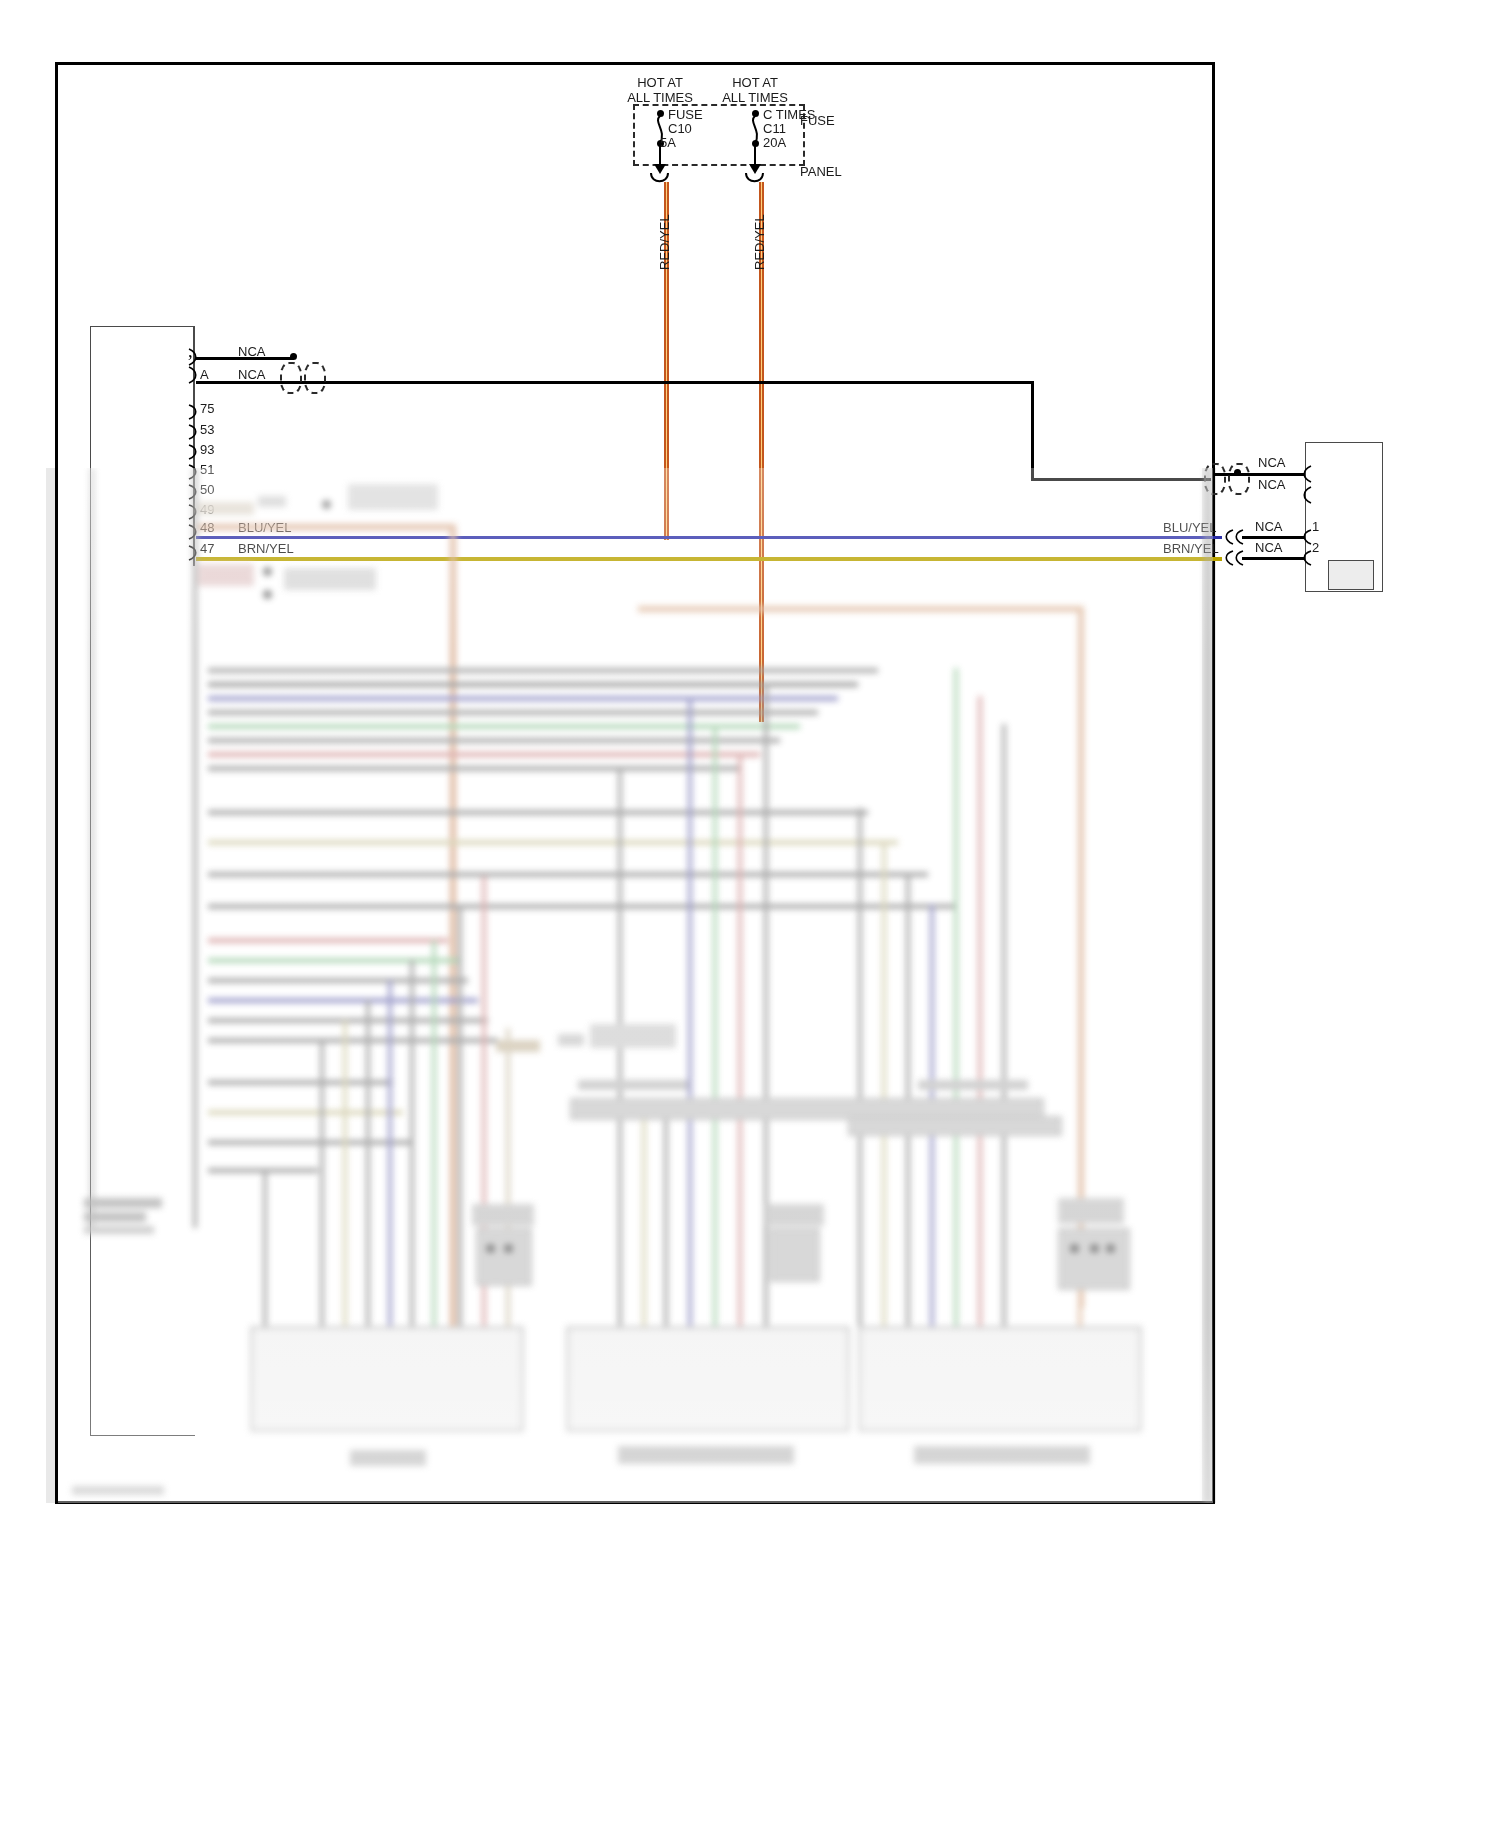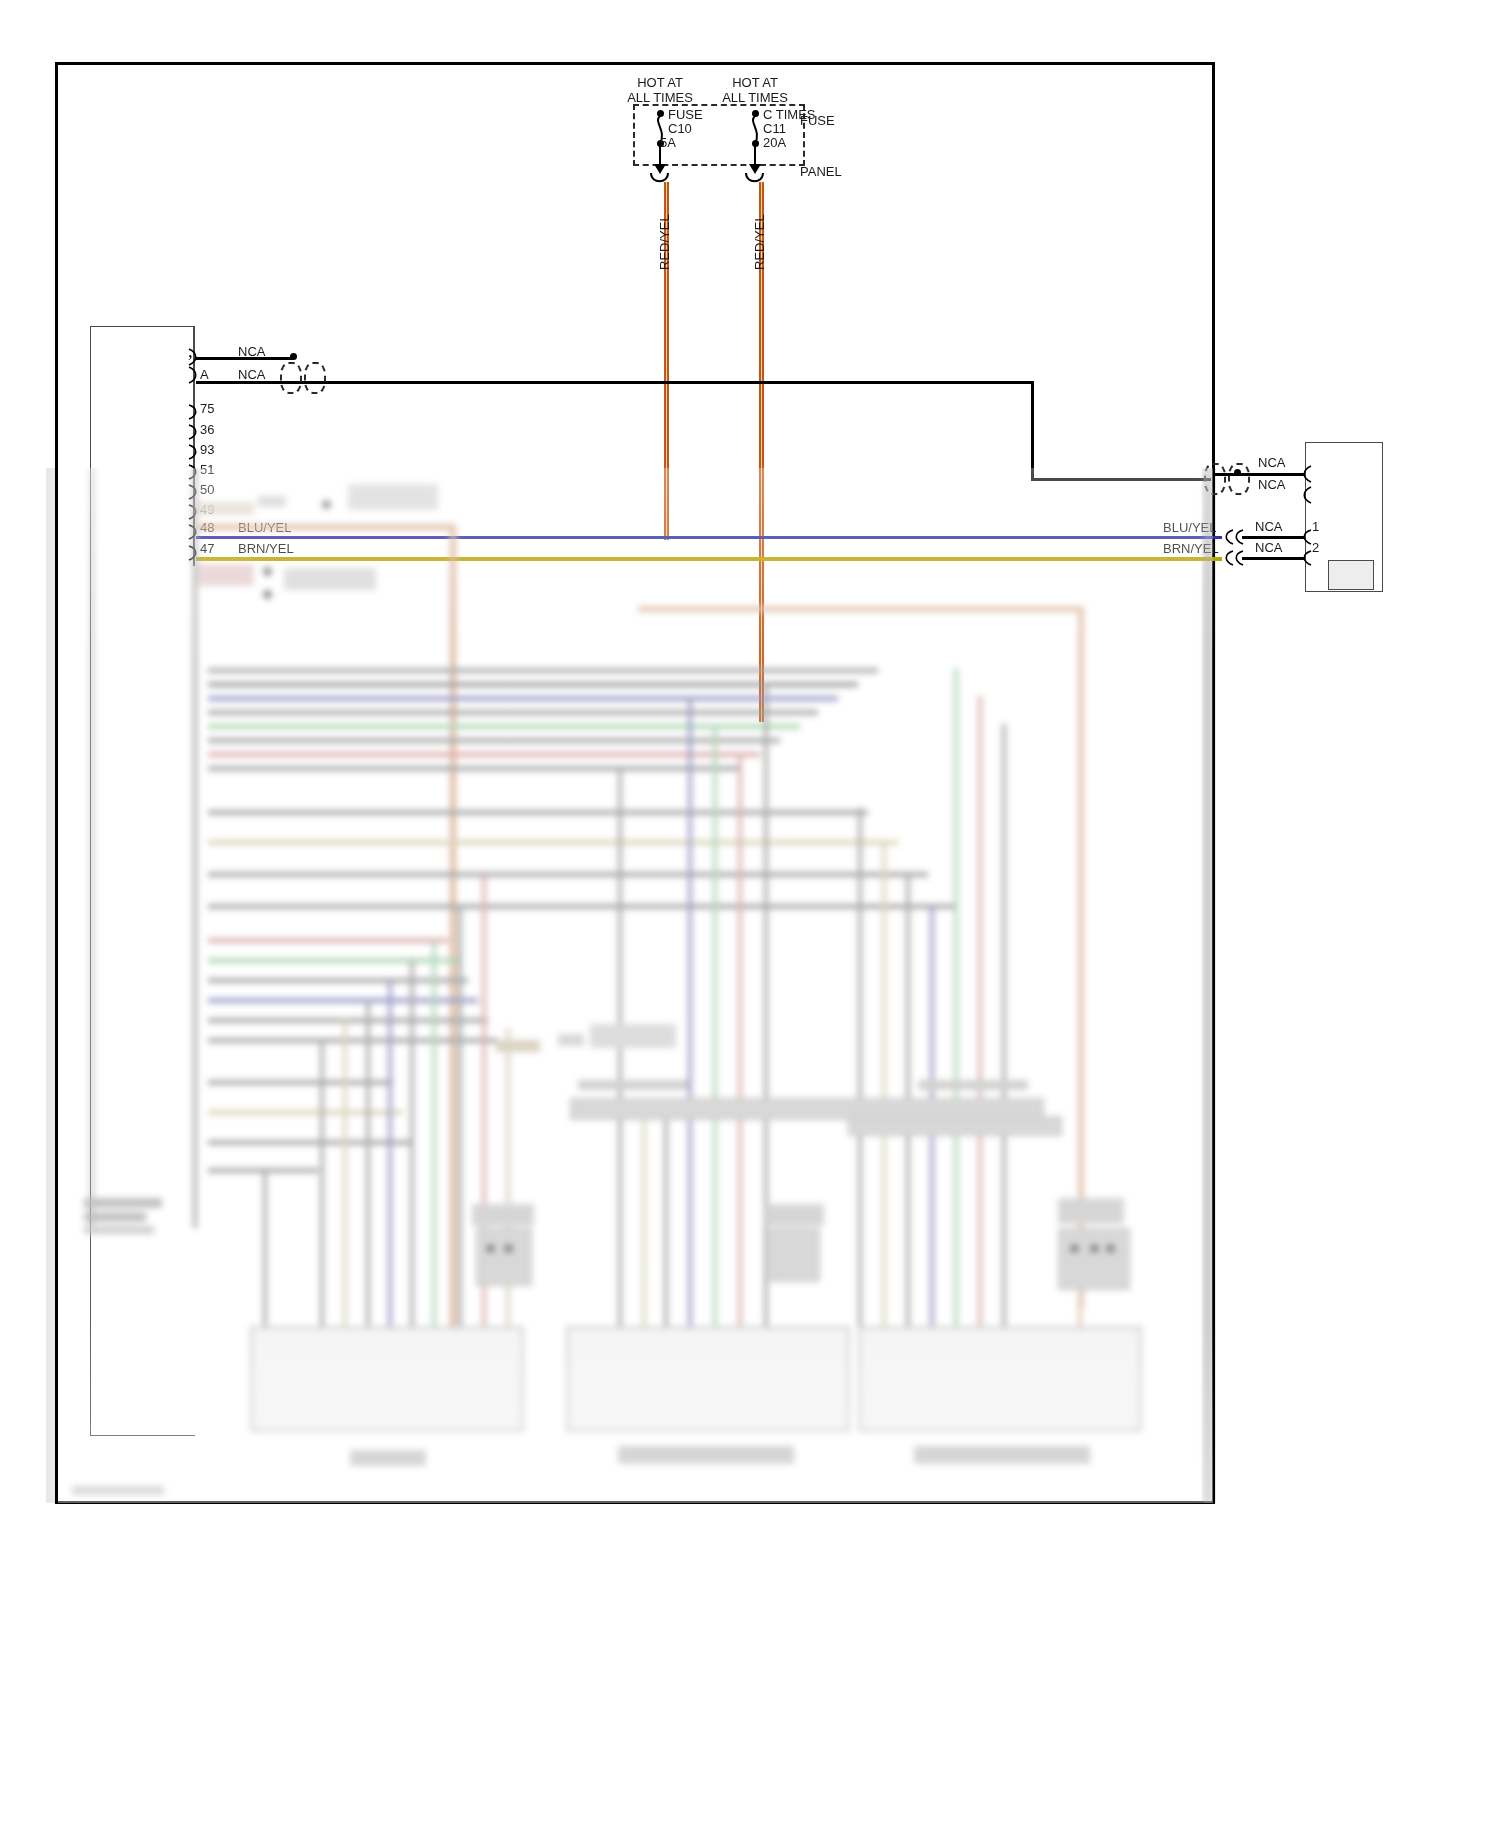--- a/index.html
+++ b/index.html
@@ -175,21 +175,21 @@
   <div class="wire hw" style="left:1031px;top:478px;width:180px;height:3px;"></div>
 
   <svg width="12" height="16" style="position:absolute;left:188px;top:404px;">
     <path d="M1 1 C 10 4, 10 11, 1 15" stroke="#000" stroke-width="1.6" fill="none"></path>
   </svg>
   <div class="txt" style="left:200px;top:402px;font-size:13px;">75</div>
 
   <svg width="12" height="16" style="position:absolute;left:188px;top:424px;">
     <path d="M1 1 C 10 4, 10 11, 1 15" stroke="#000" stroke-width="1.6" fill="none"></path>
   </svg>
-  <div class="txt" style="left:200px;top:423px;font-size:13px;">36</div>
+  <div class="txt" style="left:200px;top:423px;font-size:13px;">53</div>
 
   <svg width="12" height="16" style="position:absolute;left:188px;top:444px;">
     <path d="M1 1 C 10 4, 10 11, 1 15" stroke="#000" stroke-width="1.6" fill="none"></path>
   </svg>
   <div class="txt" style="left:200px;top:443px;font-size:13px;">93</div>
 
   <svg width="12" height="16" style="position:absolute;left:188px;top:464px;">
     <path d="M1 1 C 10 4, 10 11, 1 15" stroke="#000" stroke-width="1.6" fill="none"></path>
   </svg>
   <div class="txt" style="left:200px;top:463px;font-size:13px;">51</div>

